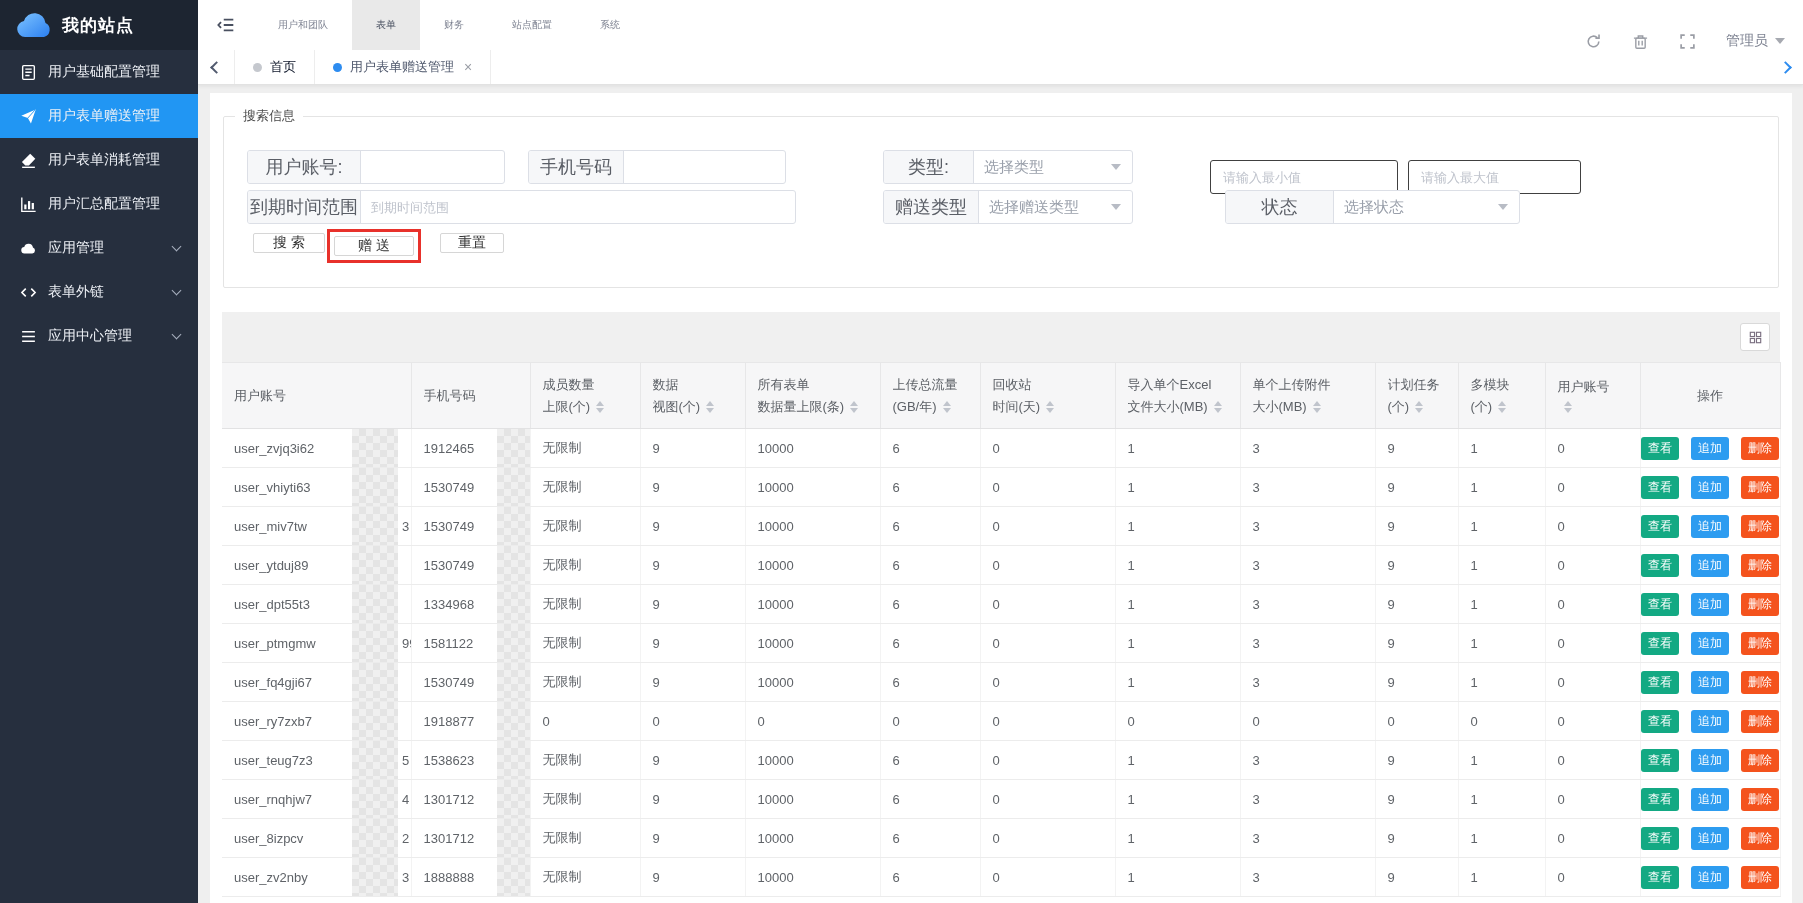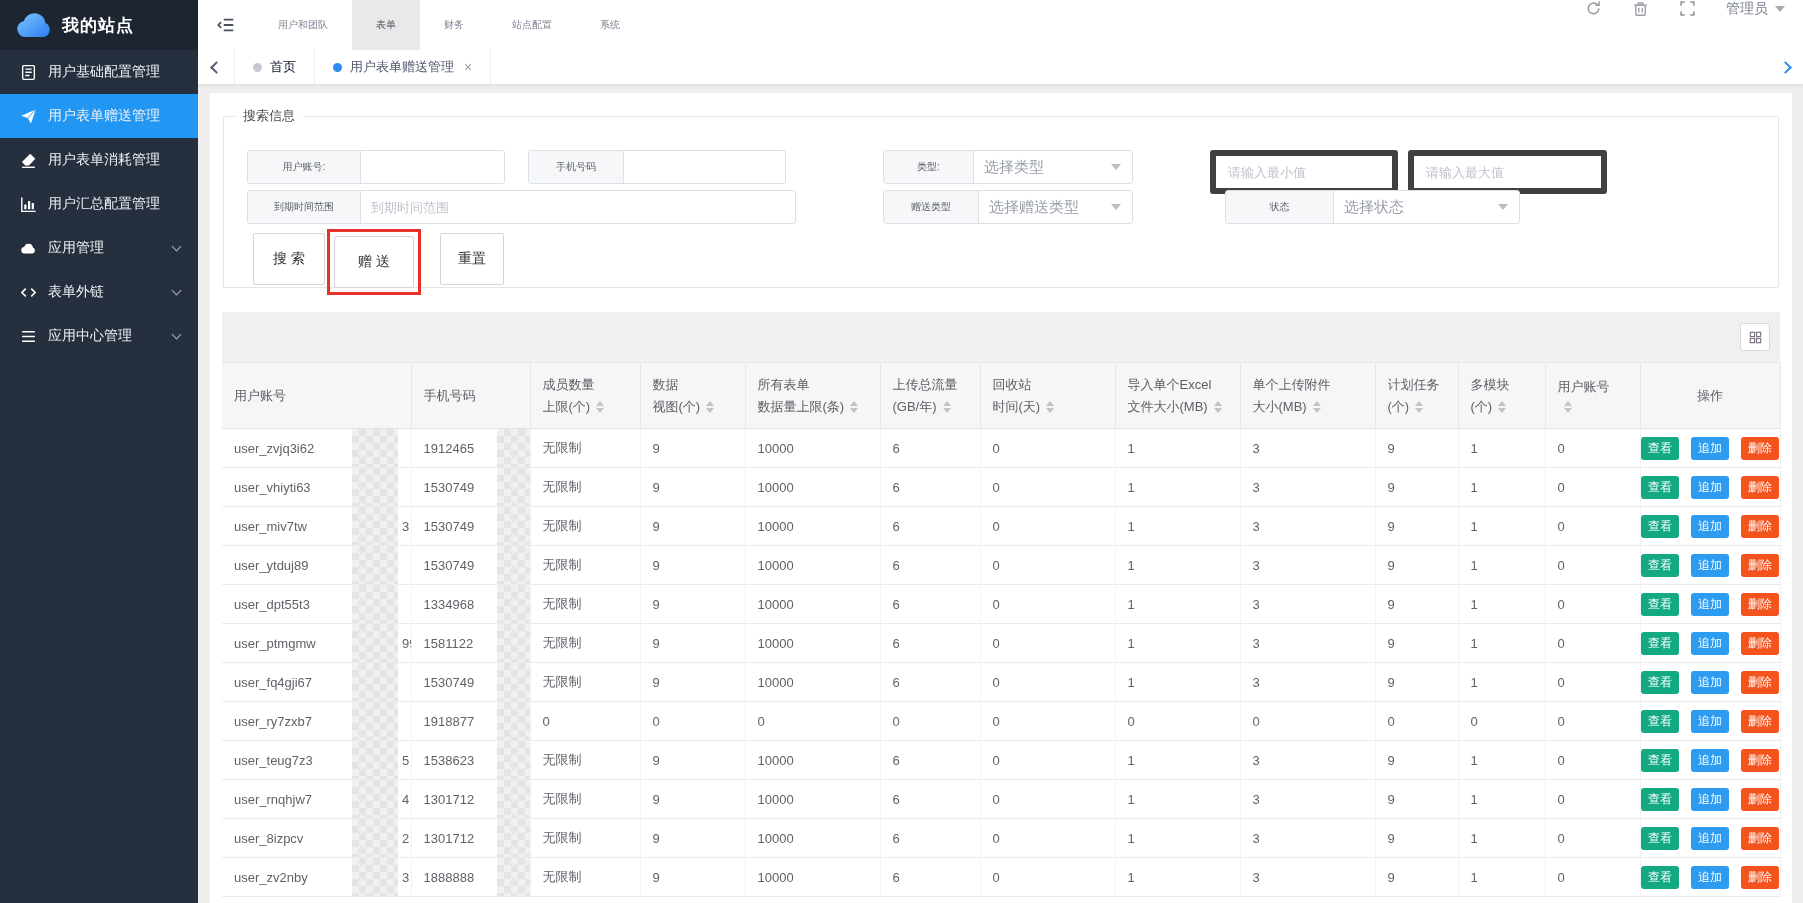--- a/index.html
+++ b/index.html
@@ -26,21 +26,21 @@
   
   .main { position:absolute; left:198px; top:0; right:0; height:903px; }
   .topbar { height:50px; background:#fff; display:flex; align-items:stretch; position:relative; z-index:4; }
   .collapse-btn { width:56px; display:flex; align-items:center; justify-content:center;
     color:#495060; cursor:pointer; }
   .collapse-btn svg { width:18px; height:18px; }
   .topnav { display:flex; align-items:stretch; }
   .nav-item { display:flex; align-items:center; padding:0 24px; font-size:10px;
     color:#7d8291; cursor:pointer; }
   .nav-item.active { background:#e9e9e9; color:#495060; }
-  .topbar-right { margin-left:auto; display:flex; align-items:flex-start; gap:30px;
+  .topbar-right { margin-left:auto; display:flex; align-items:flex-end; gap:30px;
     padding-right:18px; }
   .tb-icon { width:17px; height:17px; color:#9a9da5; cursor:pointer; }
   .tb-icon svg { width:100%; height:100%; display:block; }
   .user-menu { display:flex; align-items:center; gap:7px; font-size:14px;
     color:#7d8291; cursor:pointer; }
   .caret-down { width:0; height:0; border-left:5px solid transparent;
     border-right:5px solid transparent; border-top:6px solid #a6a9b0; }
 
   
   .tabbar { height:35px; background:#fff; border-bottom:1px solid #e2e2e2;
@@ -65,33 +65,33 @@
     background:#efefef; overflow:hidden; }
   .card { position:absolute; background:#fff; }
   .search-card { left:12px; right:11px; top:8px; height:207px; }
   .search-fieldset { position:absolute; left:13px; right:13px; top:14px; bottom:12px;
     border:1px solid #e4e4e4; border-radius:2px; }
   .search-fieldset legend { margin-left:11px; padding:0 8px; font-size:13px; color:#4a4a4a; }
 
   .igroup { position:absolute; height:34px; display:flex; border:1px solid #dcdfe6;
     border-radius:3px; background:#fff; overflow:hidden; }
   .igroup .addon { background:#f6f7f9; border-right:1px solid #dcdfe6; display:flex;
-    align-items:center; justify-content:center; font-size:10px; color:#5a5e66; flex:0 0 auto; }
+    align-items:center; justify-content:center; font-size:18px; color:#5a5e66; flex:0 0 auto; }
   .igroup input { border:0; outline:0; flex:1; min-width:0; padding:0 10px;
     font-size:13px; color:#333; background:transparent; }
   .igroup input::placeholder, .sinput::placeholder { color:#bfc3cc; }
   .select-val { flex:1; display:flex; align-items:center; padding:0 10px;
     font-size:15px; color:#9aa0ab; cursor:pointer; }
   .sel-caret { align-self:center; margin-right:11px; width:0; height:0;
     border-left:5px solid transparent; border-right:5px solid transparent;
     border-top:6px solid #b8bcc5; }
-  .sinput { position:absolute; height:34px; border:6px solid #404040; border-radius:3px;
-    padding:16px 12px; font-size:13px; color:#333; outline:0; }
-
-  .btn { position:absolute; height:52px; background:#fff; border:1px solid #d6d6d6;
+  .sinput { position:absolute; height:34px; border:1px solid #404040; border-radius:3px;
+    padding:16px 12px; font-size:13px; color:#333; outline:0;margin-top:10px; }
+
+  .btn { position:absolute; height:20px; background:#fff; border:1px solid #d6d6d6;
     border-radius:2px; font-size:14px; color:#333; display:flex; align-items:center;
     justify-content:center; cursor:pointer; font-family:inherit; }
   .gift-hl { position:absolute; left:117px; top:136px; border:3px solid var(--hl-red,#e8312b);
     padding:4px; }
   .gift-hl .btn { position:static; width:80px; }
 
   
   .table-card { left:12px; right:11px; top:215px; height:700px; overflow:hidden; }
   .table-toolbar { position:absolute; left:12px; right:12px; top:12px; height:50px;
     background:#f0f0f0; }
@@ -300,21 +300,21 @@
         <div class="igroup" style="left:318px; top:57px; width:258px;">
           <span class="addon" style="width:95px;">手机号码</span>
           <input type="text" style="">
         </div>
         <div class="igroup" style="left:673px; top:57px; width:250px;">
           <span class="addon" style="width:90px;">类型:</span>
           <span class="select-val">选择类型</span>
           <i class="sel-caret"></i>
         </div>
         <input class="sinput" style="left: 1000px; top: 57px; width: 188px;" type="text" placeholder="请输入最小值">
-        <input class="sinput" style="left: 1198px; top: 57px; width: 199px;" type="text" placeholder="请输入最大值">
+        <input class="sinput" style="left: 1198px; top: 57px; width: 173px;" type="text" placeholder="请输入最大值">
 
         <div class="igroup" style="left:37px; top:97px; width:549px;">
           <span class="addon" style="width:113px;">到期时间范围</span>
           <input type="text" placeholder="到期时间范围" style="">
         </div>
         <div class="igroup" style="left:673px; top:97px; width:250px;">
           <span class="addon" style="width:95px;">赠送类型</span>
           <span class="select-val">选择赠送类型</span>
           <i class="sel-caret"></i>
         </div>

